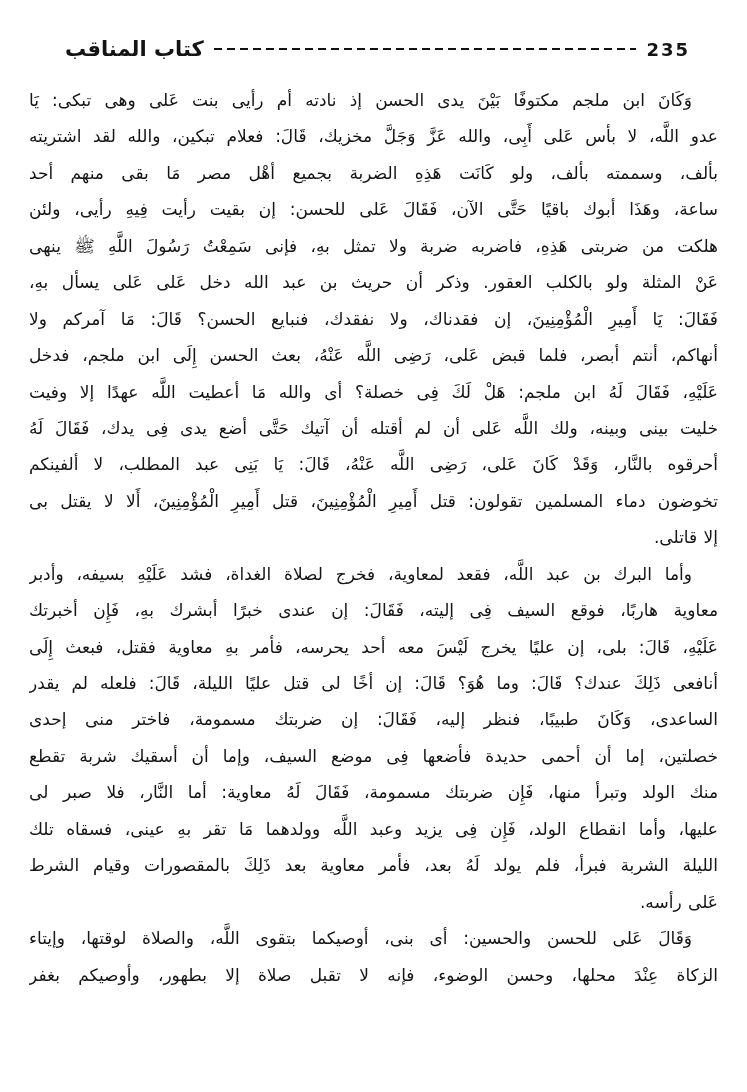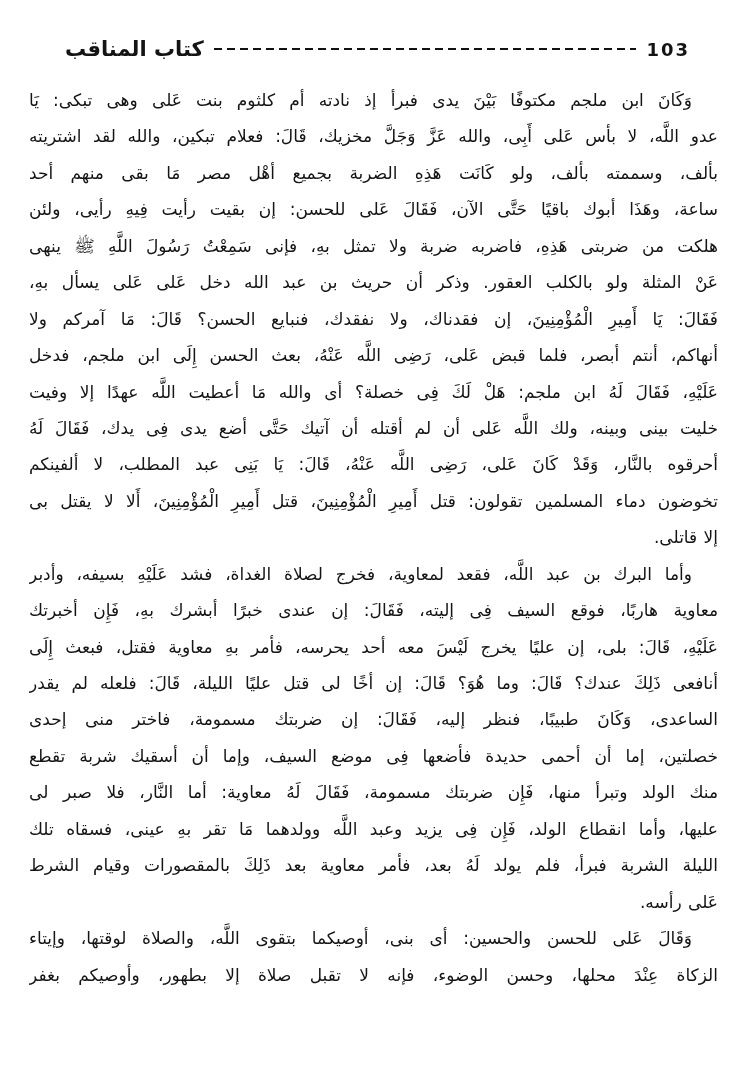--- a/index.html
+++ b/index.html
@@ -70,29 +70,29 @@
     text-align: right;
     text-align-last: right;
   }
 </style>
 </head>
 <body>
 
 <div class="page">
 
   <div class="running-head">
-    <span class="page-number">103</span>
+    <span class="page-number">235</span>
     <span class="rule"></span>
     <span class="book-title">كتاب المناقب</span>
   </div>
 
   <div class="text-body">
 
     <div>
-      <div class="line indent">وَكَانَ ابن ملجم مكتوفًا بَيْنَ يدى فبرأ إذ نادته أم كلثوم بنت عَلى وهى تبكى: يَا</div>
+      <div class="line indent">وَكَانَ ابن ملجم مكتوفًا بَيْنَ يدى الحسن إذ نادته أم رأيى بنت عَلى وهى تبكى: يَا</div>
       <div class="line">عدو اللَّه، لا بأس عَلى أَبِى، والله عَزَّ وَجَلَّ مخزيك، قَالَ: فعلام تبكين، والله لقد اشتريته</div>
       <div class="line">بألف، وسممته بألف، ولو كَانَت هَذِهِ الضربة بجميع أهْل مصر مَا بقى منهم أحد</div>
       <div class="line">ساعة، وهَذَا أبوك باقيًا حَتَّى الآن، فَقَالَ عَلى للحسن: إن بقيت رأيت فِيهِ رأيى، ولئن</div>
       <div class="line">هلكت من ضربتى هَذِهِ، فاضربه ضربة ولا تمثل بهِ، فإنى سَمِعْتُ رَسُولَ اللَّهِ ﷺ ينهى</div>
       <div class="line">عَنْ المثلة ولو بالكلب العقور. وذكر أن حريث بن عبد الله دخل عَلى عَلى يسأل بهِ،</div>
       <div class="line">فَقَالَ: يَا أَمِيرِ الْمُؤْمِنِينَ، إن فقدناك، ولا نفقدك، فنبايع الحسن؟ قَالَ: مَا آمركم ولا</div>
       <div class="line">أنهاكم، أنتم أبصر، فلما قبض عَلى، رَضِى اللَّه عَنْهُ، بعث الحسن إِلَى ابن ملجم، فدخل</div>
       <div class="line">عَلَيْهِ، فَقَالَ لَهُ ابن ملجم: هَلْ لَكَ فِى خصلة؟ أى والله مَا أعطيت اللَّه عهدًا إلا وفيت</div>
       <div class="line">خليت بينى وبينه، ولك اللَّه عَلى أن لم أقتله أن آتيك حَتَّى أضع يدى فِى يدك، فَقَالَ لَهُ</div>
       <div class="line">أحرقوه بالنَّار، وَقَدْ كَانَ عَلى، رَضِى اللَّه عَنْهُ، قَالَ: يَا بَنِى عبد المطلب، لا ألفينكم</div>

